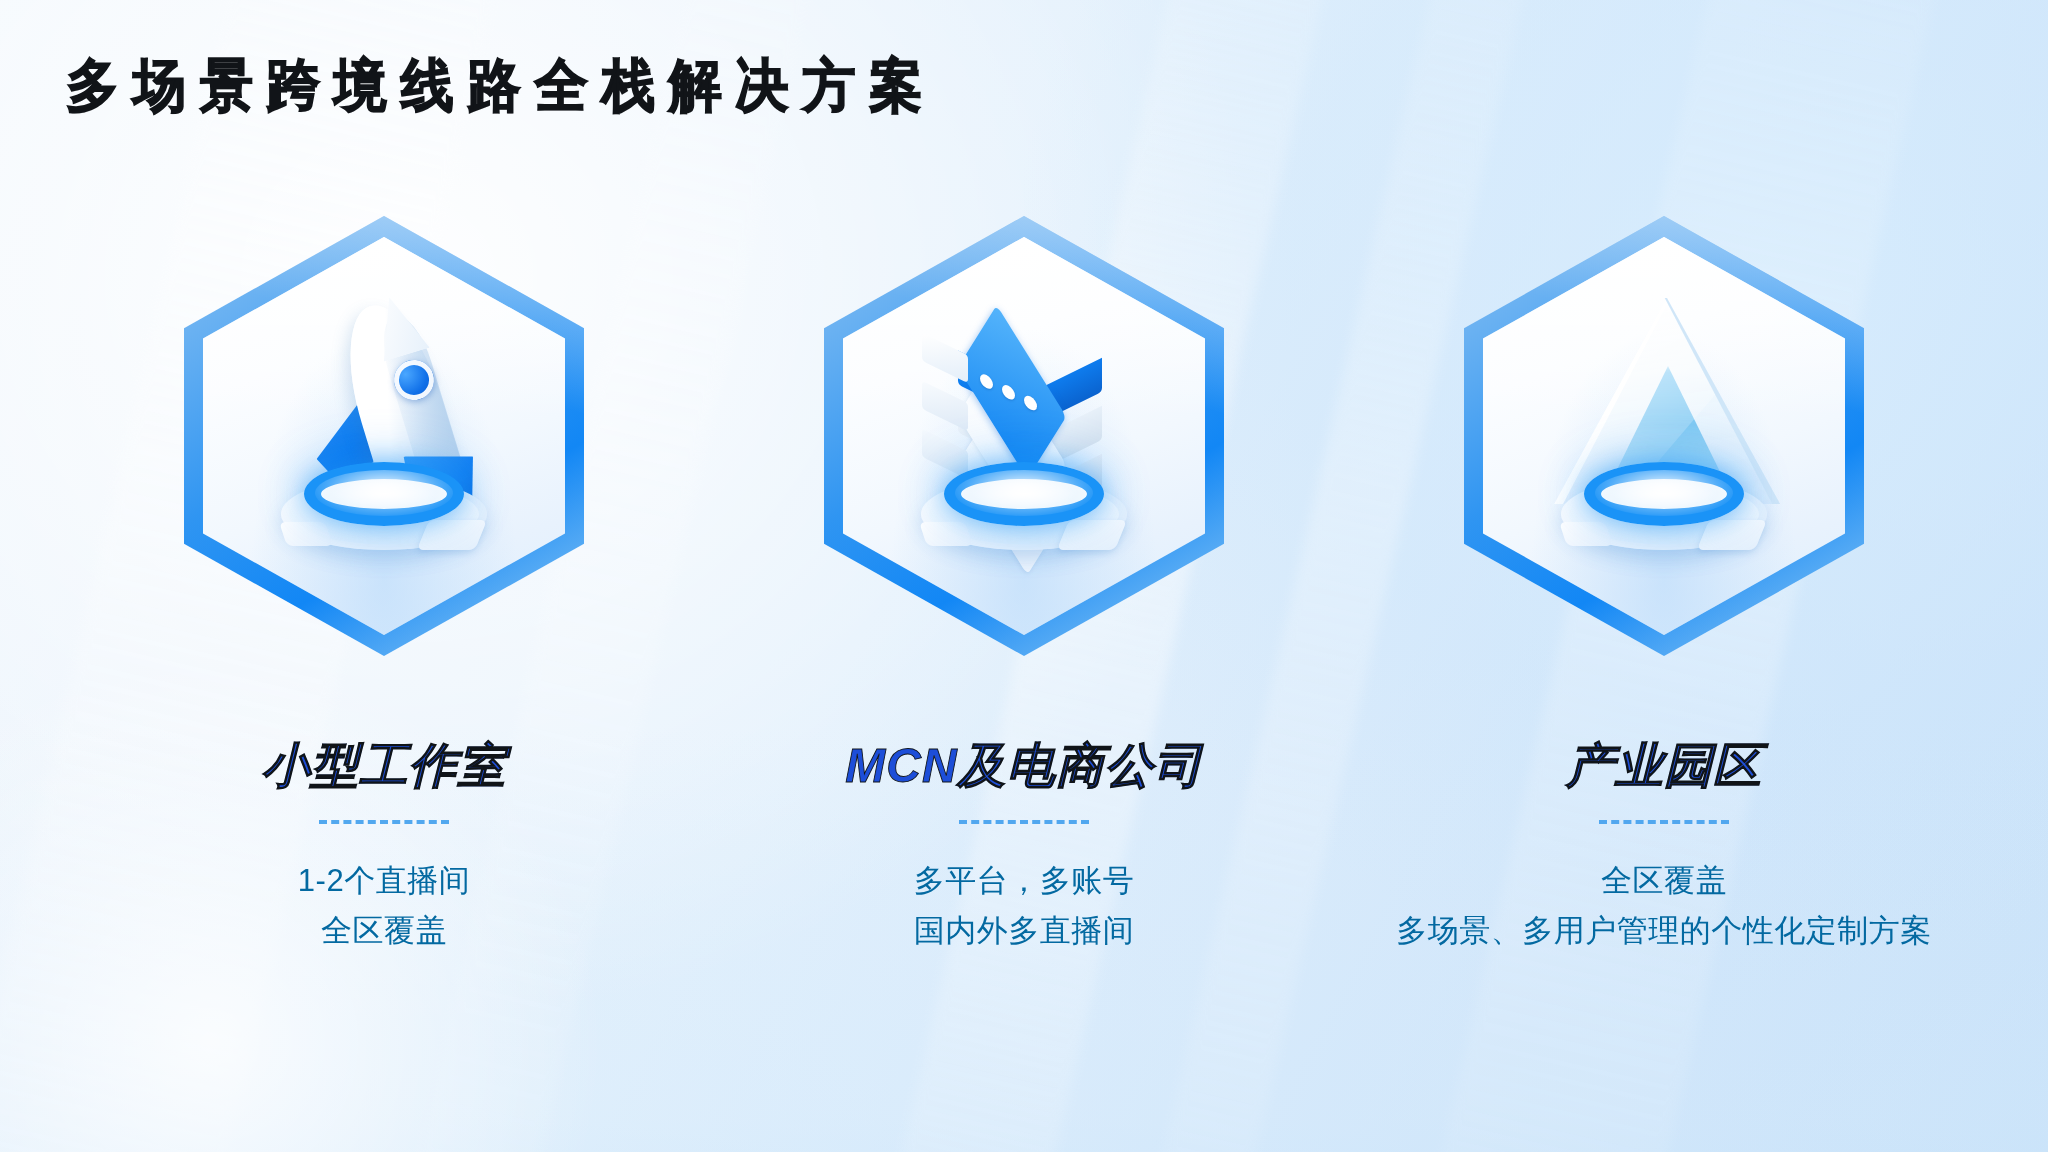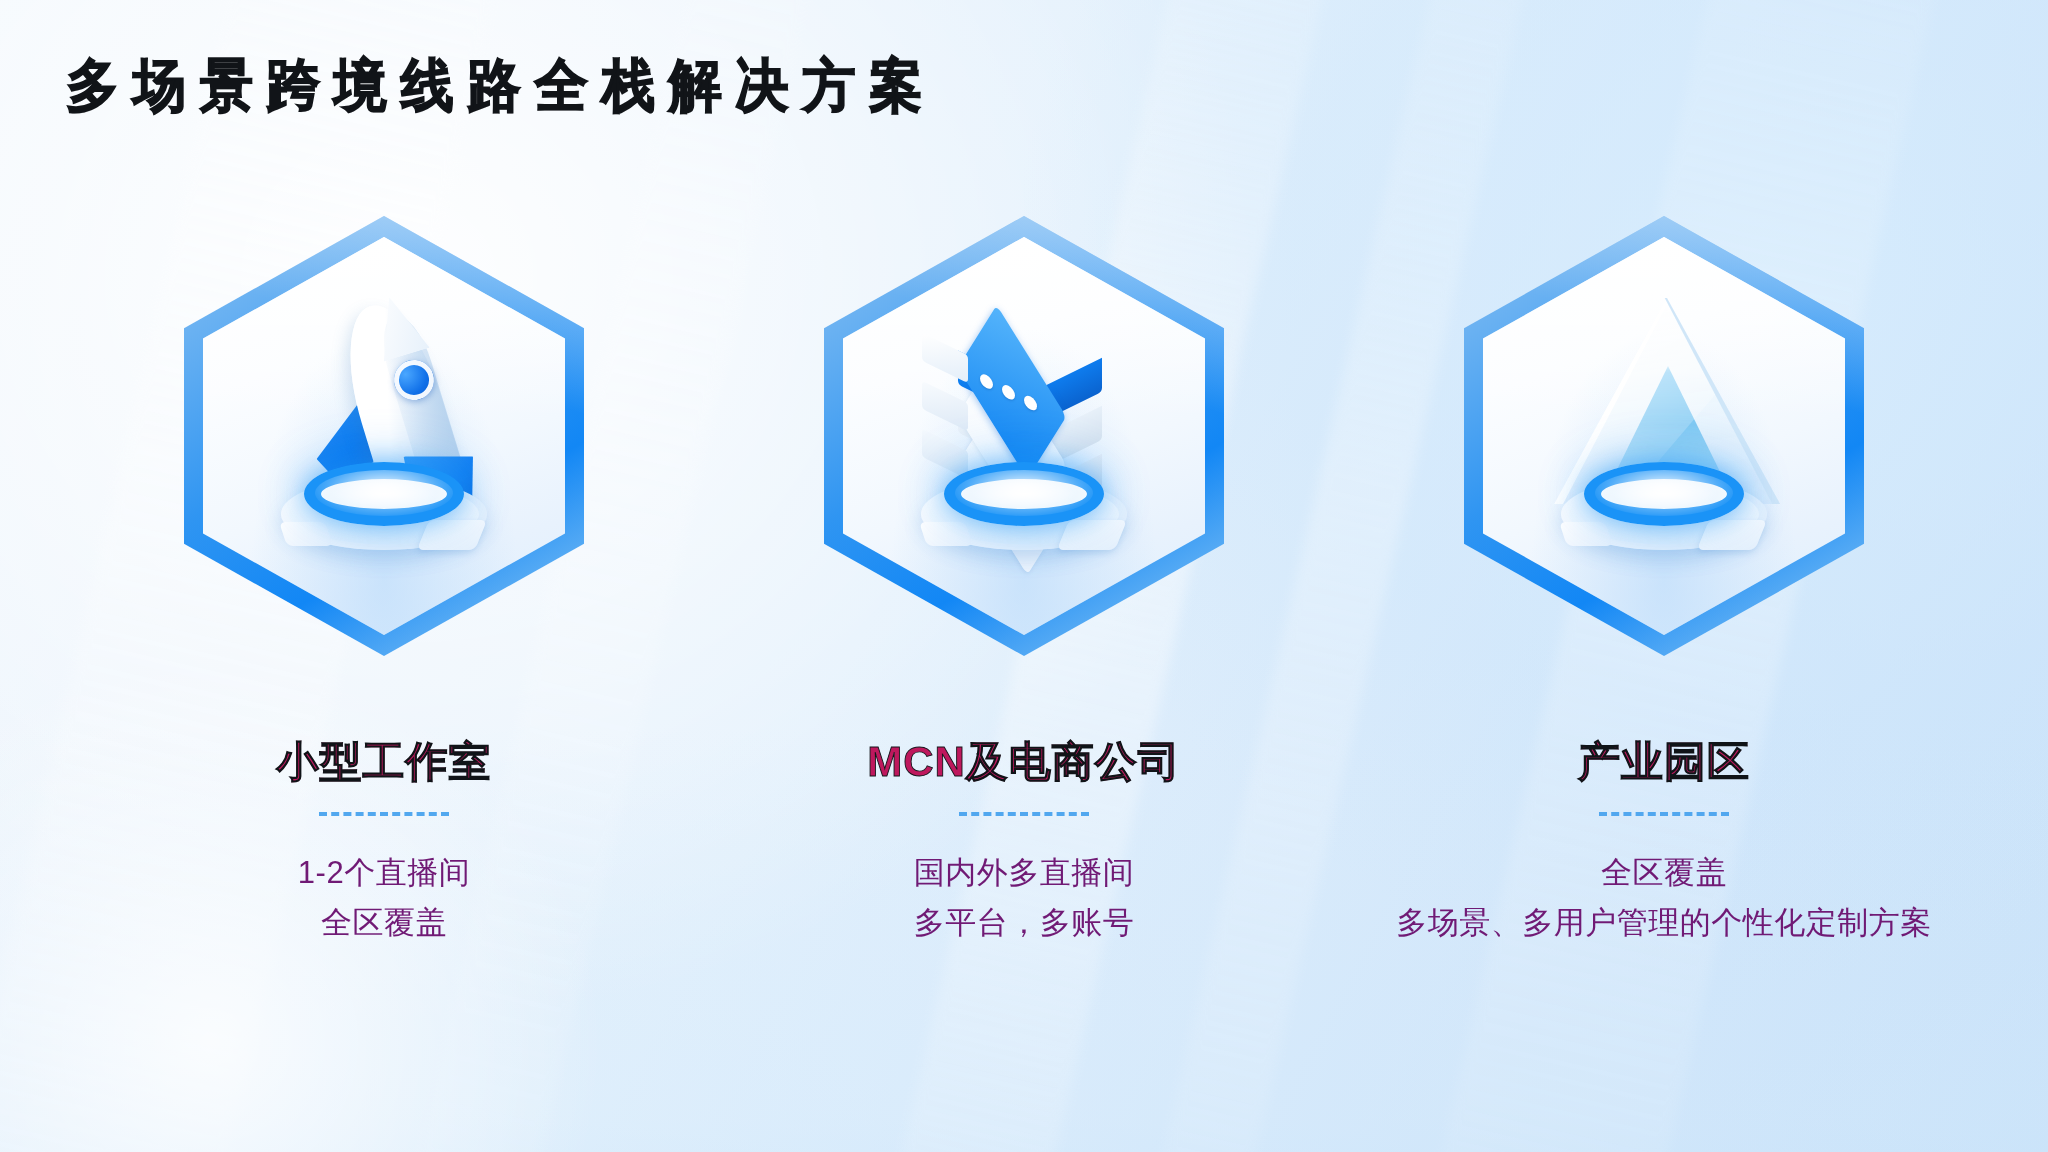--- a/index.html
+++ b/index.html
@@ -217,30 +217,30 @@
     background:rgba(206,229,248,.95);
   }
   .pyr-sheen{
     position:absolute;left:0;top:0;width:226px;height:206px;
     clip-path:polygon(50% 0%,72% 46%,30% 100%,0% 100%);
     background:linear-gradient(150deg,rgba(255,255,255,.85) 0%,rgba(255,255,255,.12) 70%);
   }
 
   
   .heading{
-    margin-top:78px;font-size:42px;font-weight:bold;color:#be185d;letter-spacing:1px;
-    -webkit-text-stroke:.9px #101418;white-space:nowrap;
+    margin-top:78px;font-size:48px;font-weight:bold;color:#1d4ed8;letter-spacing:1px;
+    -webkit-text-stroke:.9px #101418;white-space:nowrap;font-style:italic;
   }
   .dash{
     margin-top:22px;width:130px;height:0;
     border-top:4px dashed #4aa4ef;
     opacity:.95;
   }
   .body{
-    margin-top:32px;text-align:center;color:#701a75;
+    margin-top:32px;text-align:center;color:#0369a1;
     font-size:31px;line-height:1.62;letter-spacing:.5px;white-space:nowrap;
   }
   .body div{margin:0;}
 </style>
 </head>
 <body>
 
 <div id="bg">
   <div class="bg-base"></div>
   <div class="bg-soft-1"></div>
@@ -332,22 +332,22 @@
             <div class="notch"></div>
             <div class="ring"></div>
             <div class="ring-hi"></div>
           </div>
         </div>
       </div>
     </div>
     <div class="heading">MCN及电商公司</div>
     <div class="dash"></div>
     <div class="body">
+      <div>多平台，多账号</div>
       <div>国内外多直播间</div>
-      <div>多平台，多账号</div>
     </div>
   </div>
 
   <div class="card">
     <div class="hex-wrap">
       <div class="hex-outer"></div>
       <div class="hex-inner"></div>
       <div class="stage">
         <div class="art">
           <div class="pyr">

